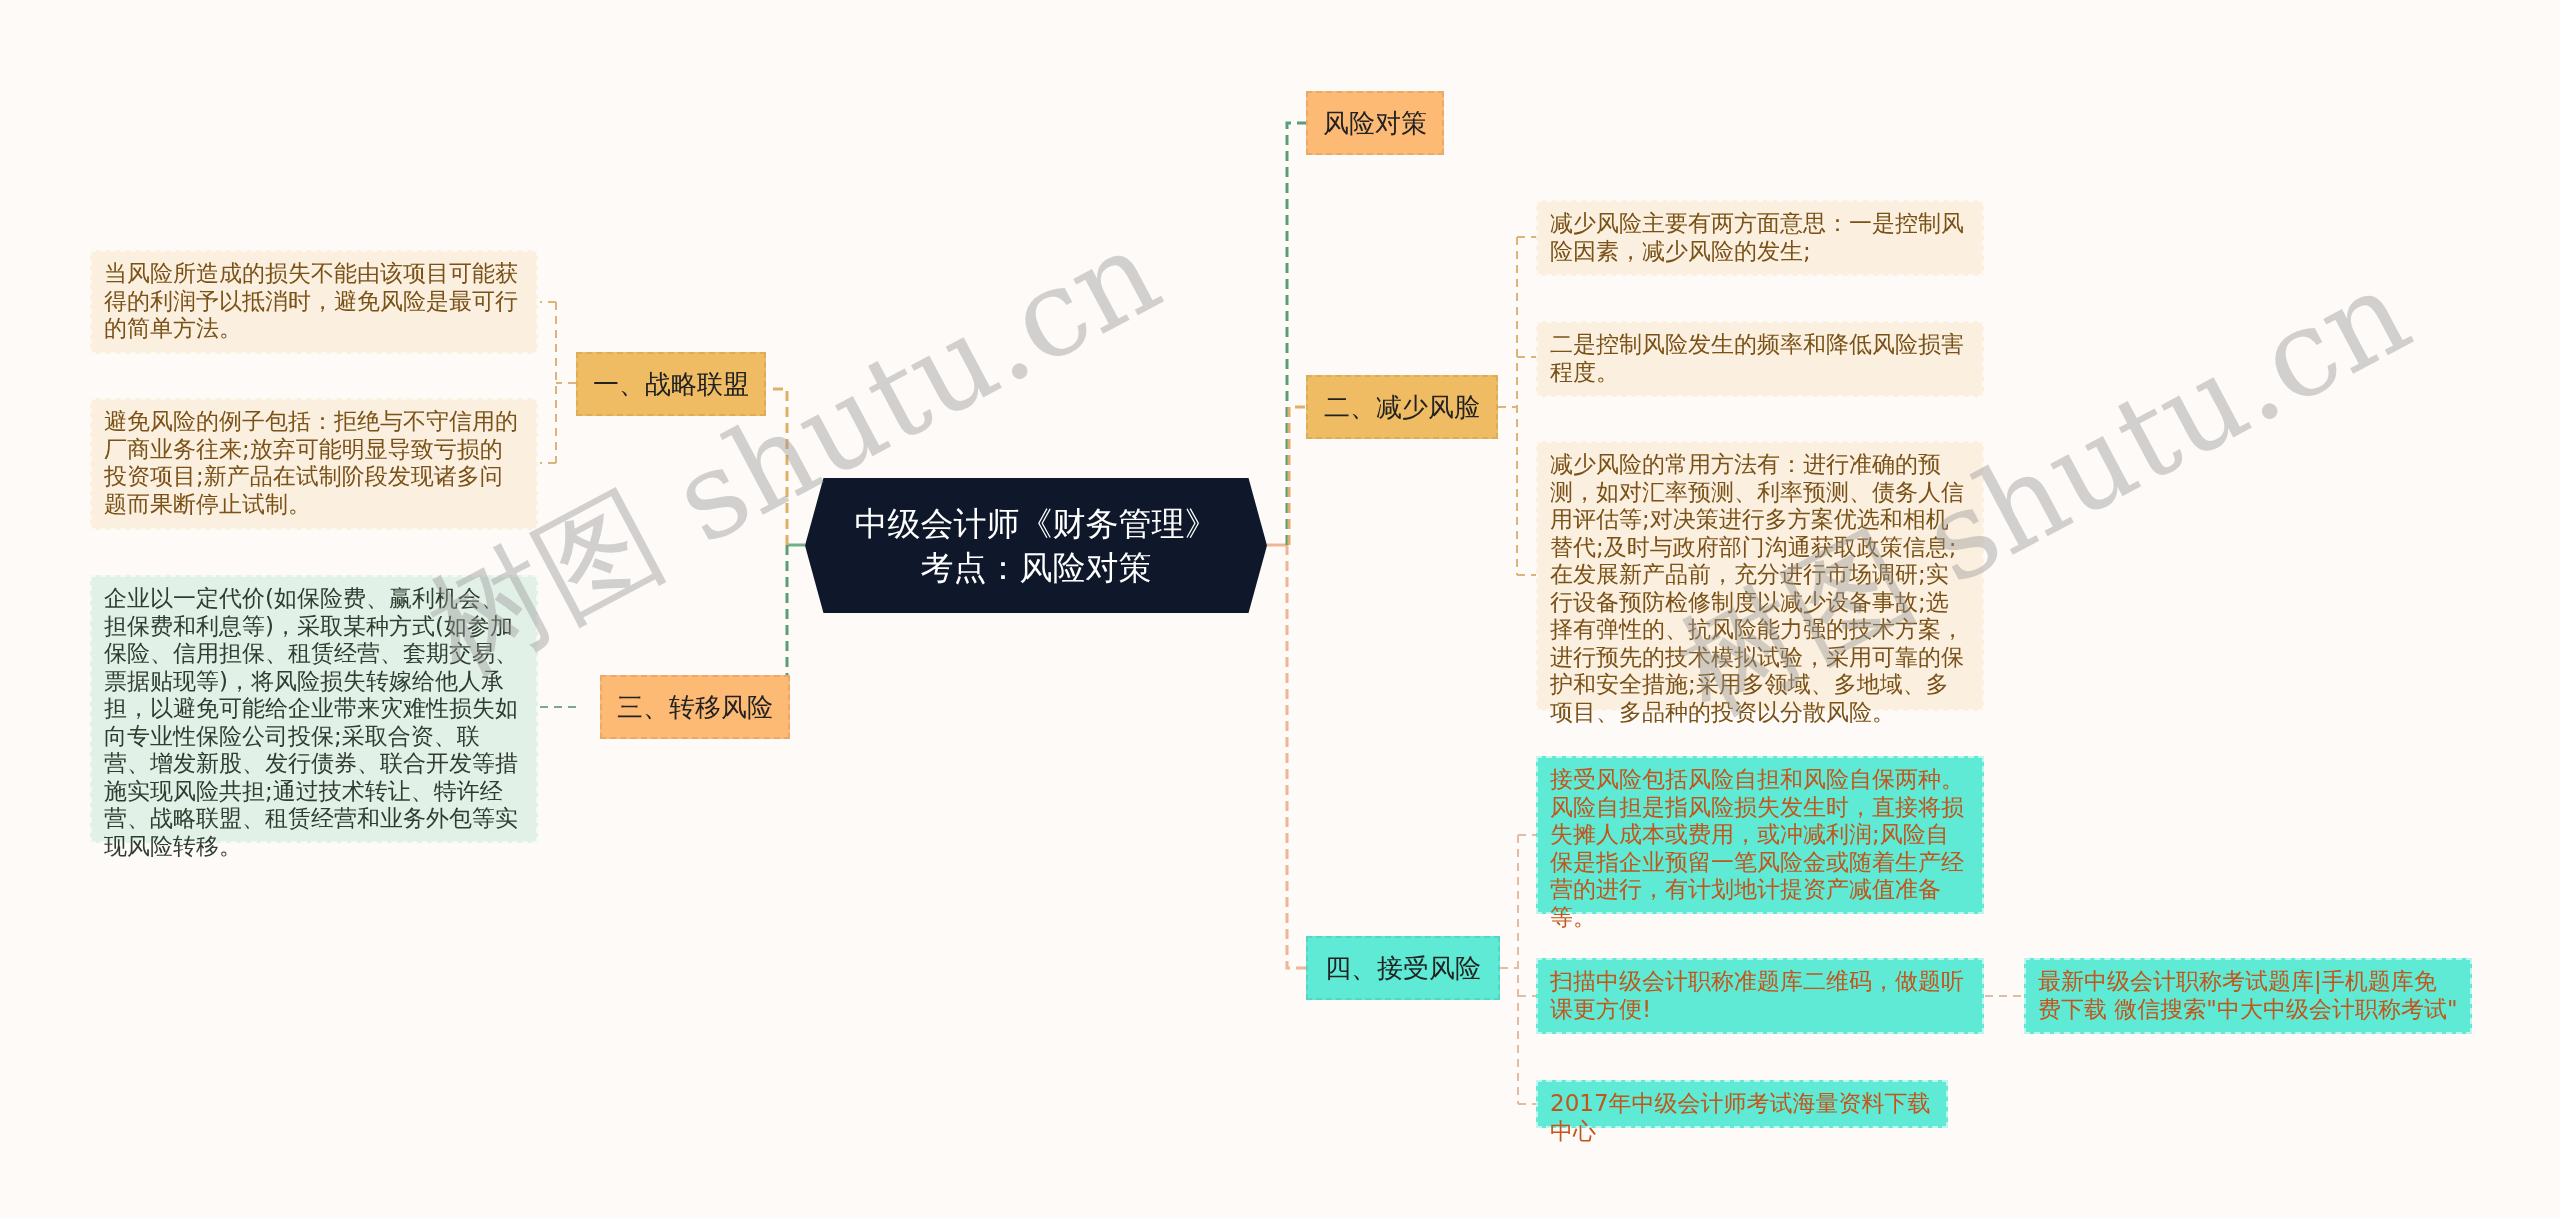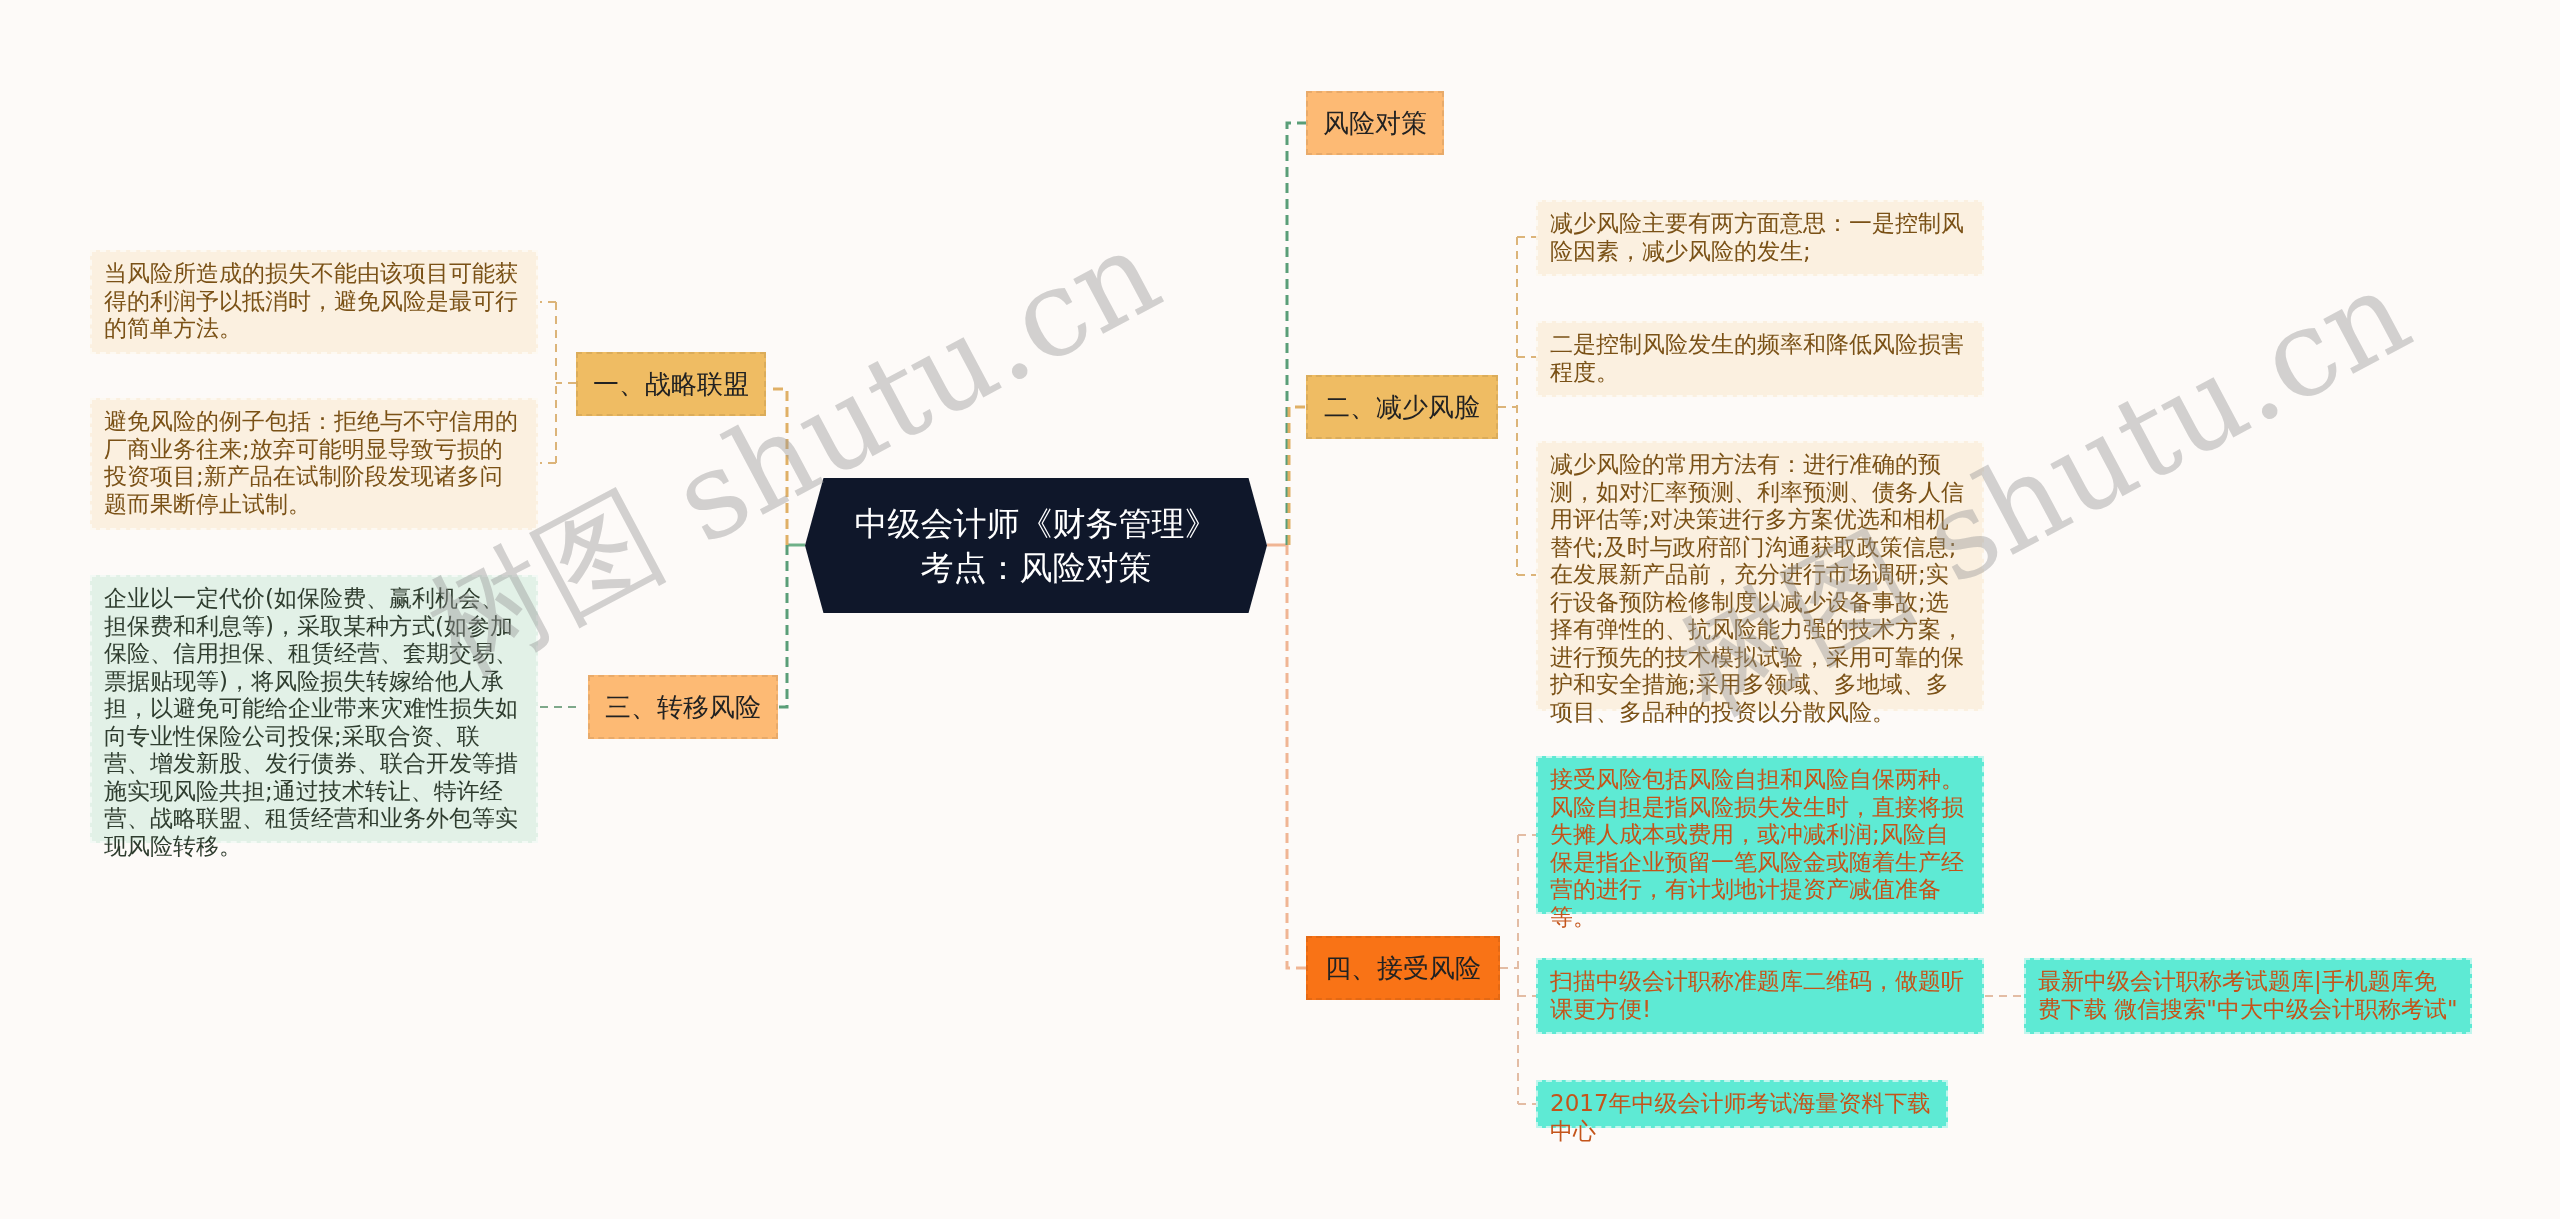--- a/index.html
+++ b/index.html
@@ -17,21 +17,21 @@
     clip-path: polygon(4% 0, 96% 0, 100% 50%, 96% 100%, 4% 100%, 0 50%);
     display:flex; align-items:center; justify-content:center; flex-direction:column;
     color:#ffffff; font-size:33px; line-height:44px; text-align:center;
   }
   .topic {
     display:flex; align-items:center; justify-content:center;
     font-size:26px; color:#222; border:2px dashed rgba(0,0,0,0.08);
   }
   .t-orange { background:#efbc63; }
   .t-green { background:#fdba74; }
-  .t-salmon { background:#f97316;font-family:Liberation Mono, monospace; }
+  .t-salmon { background:#5eead4;font-family:Liberation Mono, monospace; }
 
   .leaf {
     font-size:23px; line-height:27.5px; padding:8px 12px;
     border:2px dashed rgba(255,255,255,0.6);
   }
   .l-cream { background:#fbf0e0; color:#7a5116; }
   .l-green { background:#e2f1e7; color:#2f3d2f; }
   .l-peach { background:#5eead4; color:#c4541a; }
 
   .wm {
@@ -78,21 +78,21 @@
 <div class="abs topic t-orange" style="left:576px; top:352px; width:190px; height:64px;">
   <span>一、战略联盟</span>
 </div>
 <div class="abs leaf l-cream" style="left:90px; top:250px; width:448px; height:104px;">
   <span>当风险所造成的损失不能由该项目可能获得的利润予以抵消时，避免风险是最可行的简单方法。</span>
 </div>
 <div class="abs leaf l-cream" style="left:90px; top:398px; width:448px; height:132px;">
   <span>避免风险的例子包括：拒绝与不守信用的厂商业务往来;放弃可能明显导致亏损的投资项目;新产品在试制阶段发现诸多问题而果断停止试制。</span>
 </div>
 
-<div class="abs topic t-green" style="left:588px; top:675px; width:190px; height:64px;">
+<div class="abs topic t-green" style="left:600px; top:675px; width:190px; height:64px;">
   <span>三、转移风险</span>
 </div>
 <div class="abs leaf l-green" style="left:90px; top:575px; width:448px; height:268px;">
   <span>企业以一定代价(如保险费、赢利机会、担保费和利息等)，采取某种方式(如参加保险、信用担保、租赁经营、套期交易、票据贴现等)，将风险损失转嫁给他人承担，以避免可能给企业带来灾难性损失如向专业性保险公司投保;采取合资、联营、增发新股、发行债券、联合开发等措施实现风险共担;通过技术转让、特许经营、战略联盟、租赁经营和业务外包等实现风险转移。</span>
 </div>
 
 <div class="abs topic t-green" style="left:1306px; top:91px; width:138px; height:64px;">
   <span>风险对策</span>
 </div>
 

